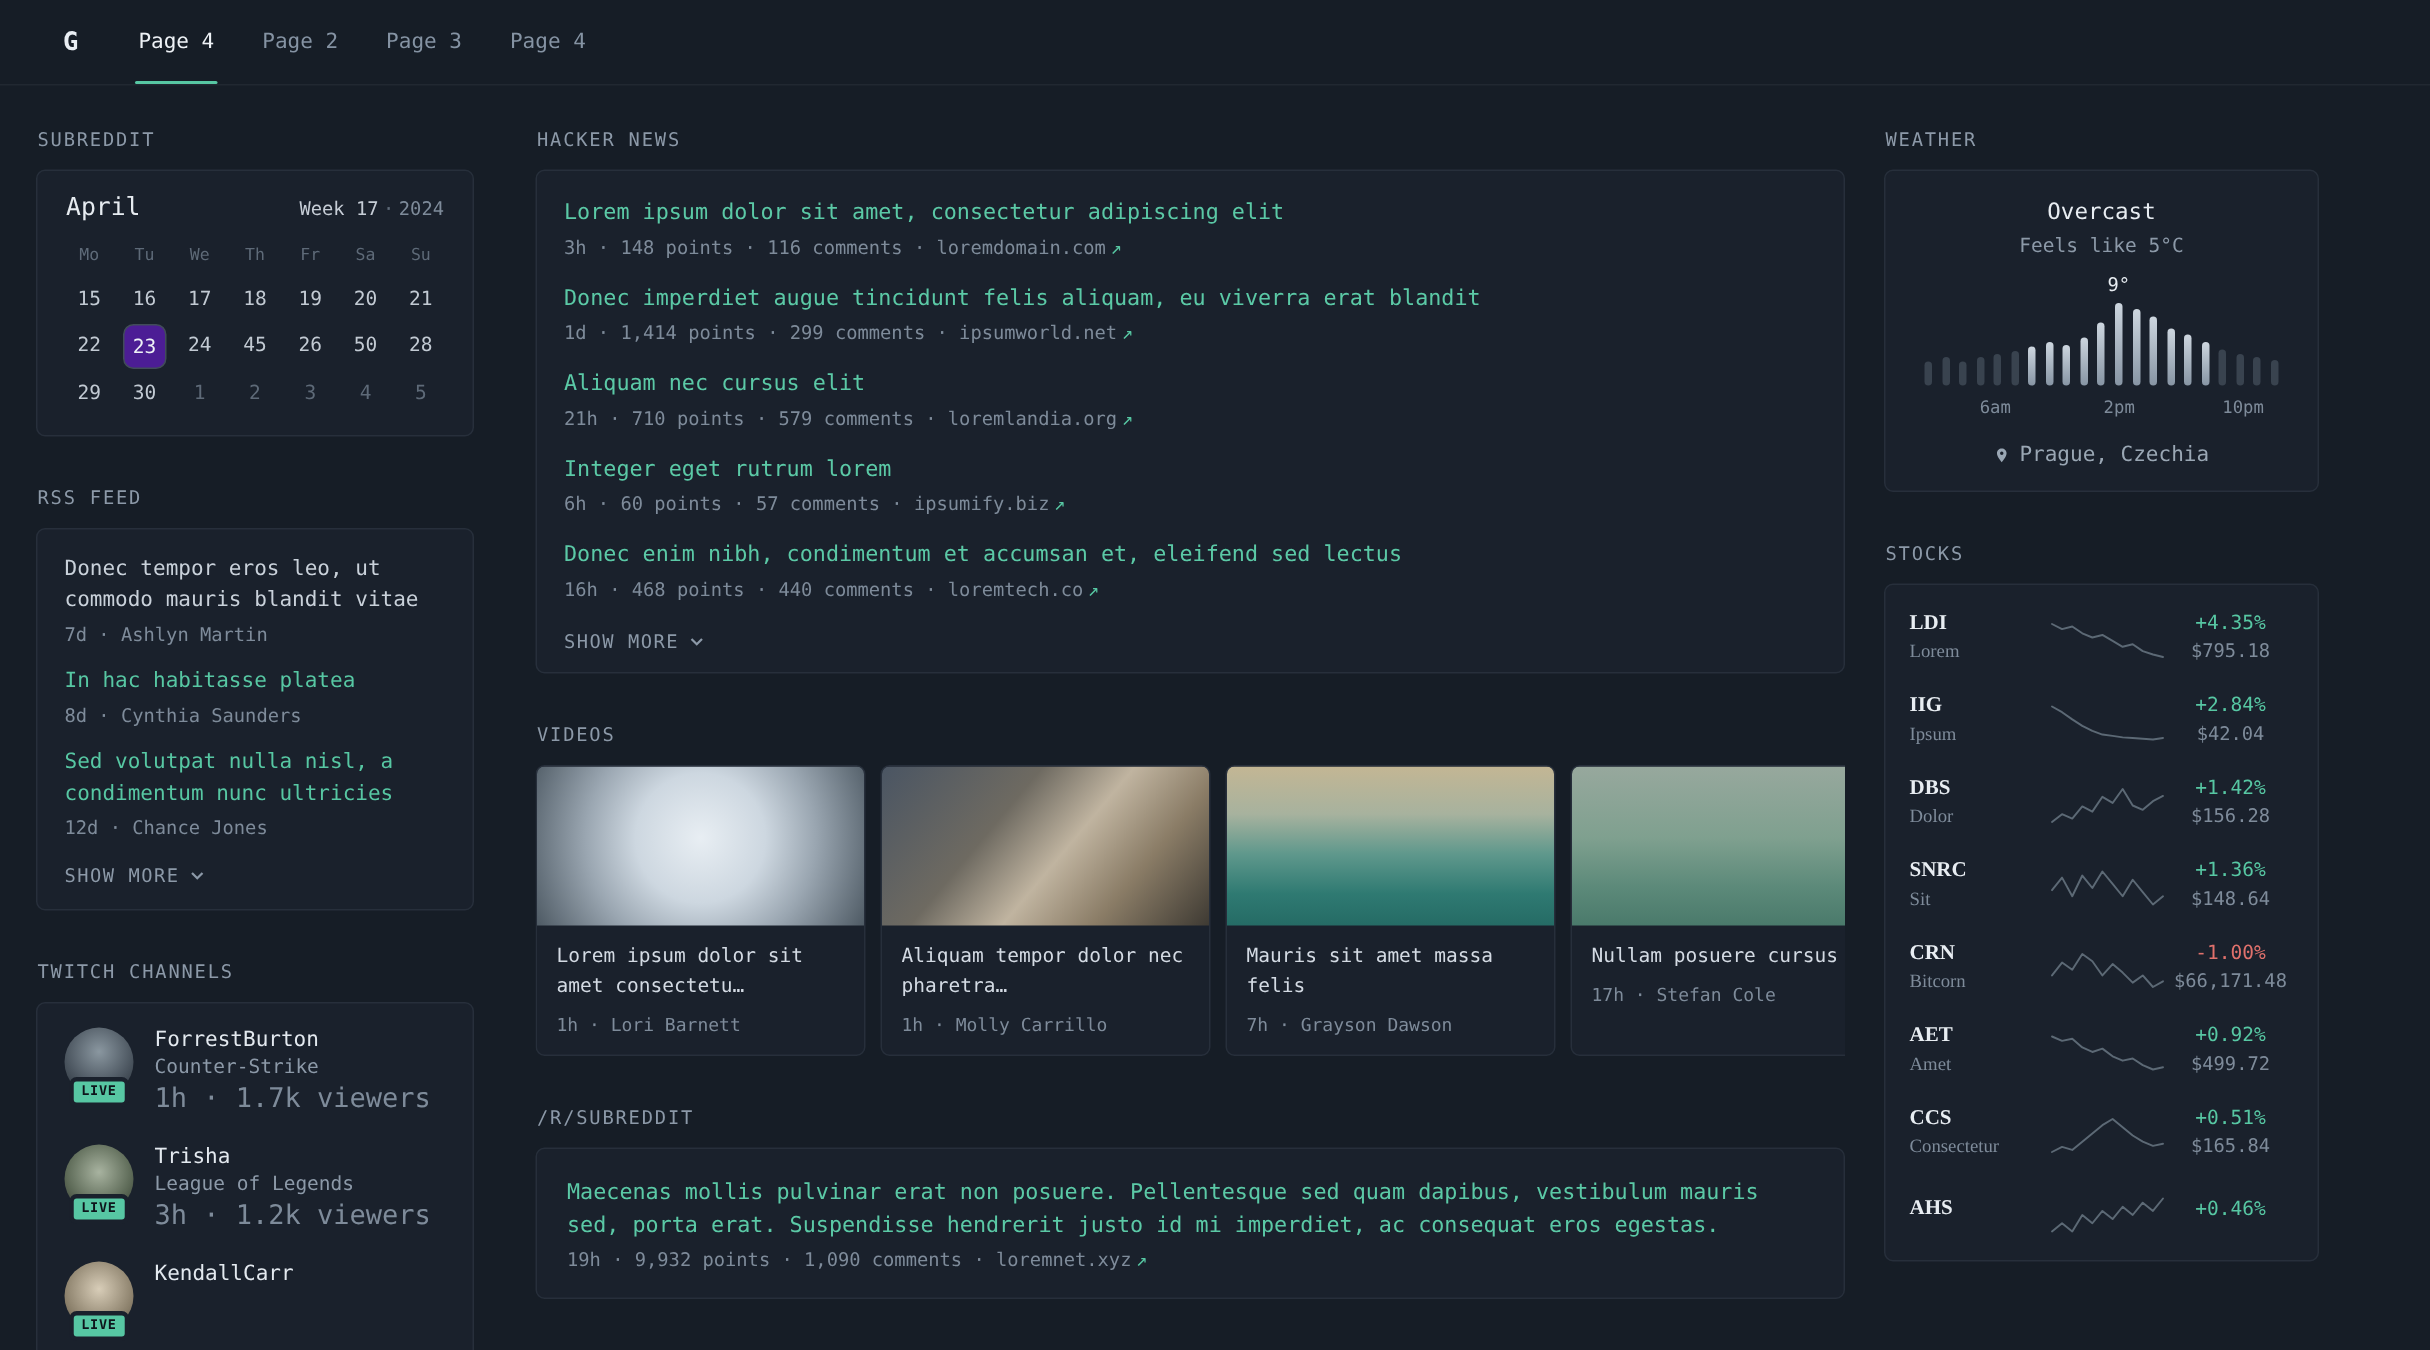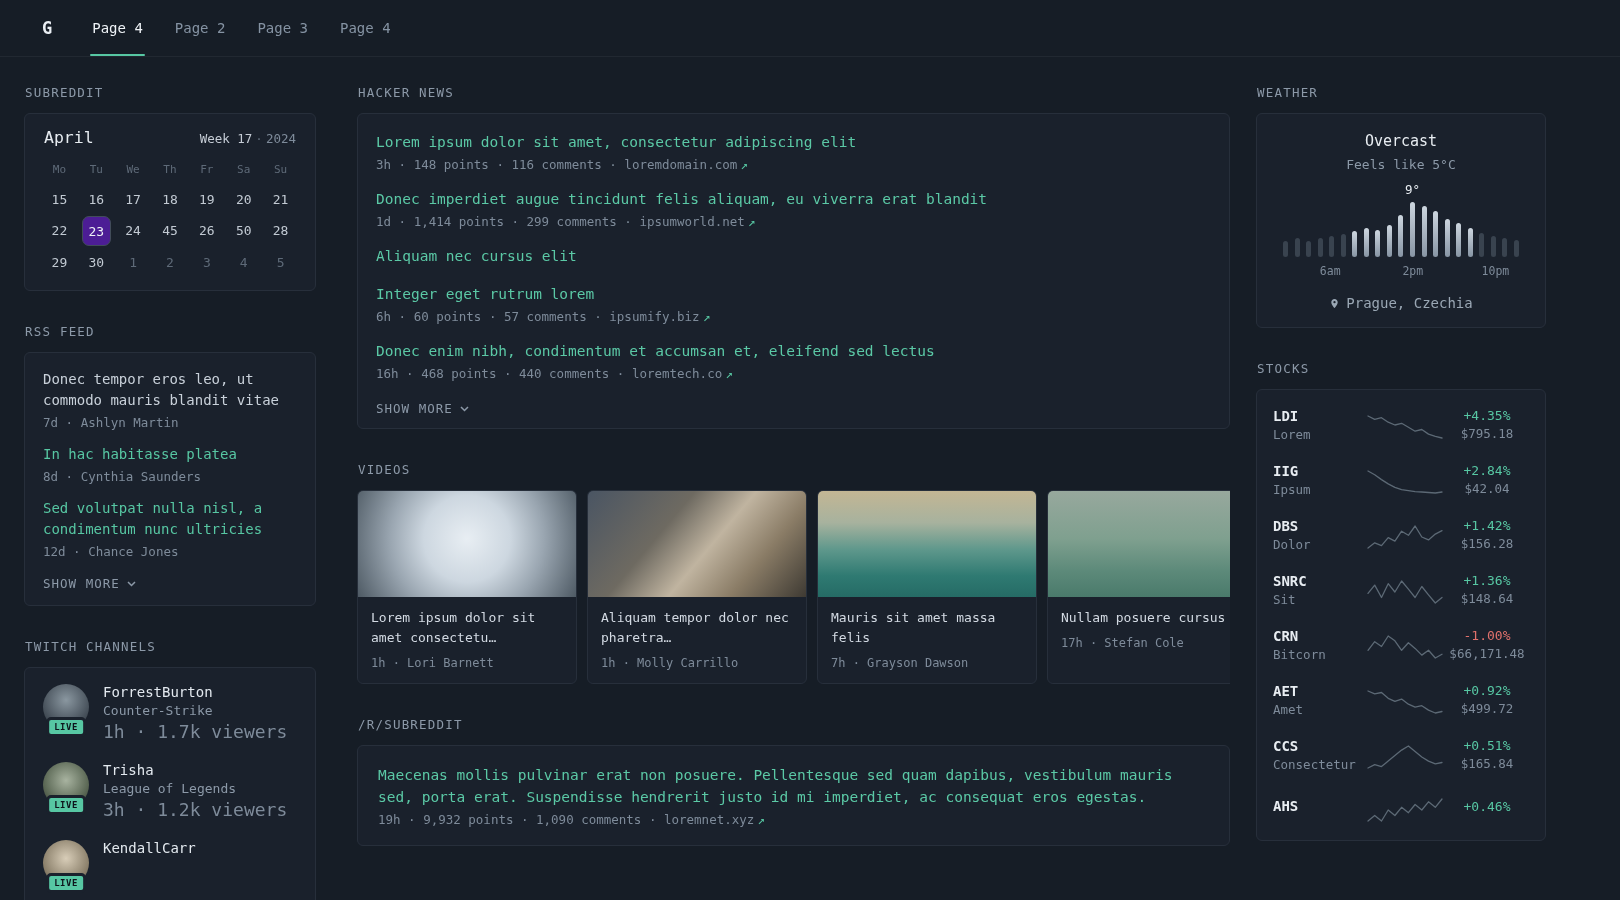--- a/index.html
+++ b/index.html
@@ -136,21 +136,21 @@
   .wx-xlabels span { position: absolute; transform: translateX(-50%); }
   .wx-x0 { left: 20%; } .wx-x1 { left: 55%; } .wx-x2 { left: 90%; }
   .wx-loc {
     margin-top: 16px; font-size: 14px; color: #9aa7b4;
     display: flex; justify-content: center; align-items: center; gap: 6px;
   }
 
   
   .stocks-card { padding: 7px 16px; }
   .stock-row { display: flex; align-items: center; padding: 10.5px 0; cursor: pointer; }
-  .stock-left { width: 94px; flex: none; }
+  .stock-left { width: 94px; flex: none; font-family: Liberation Serif, serif; }
   .stock-sym { font-size: 14px; font-weight: bold; color: #e8edf2; }
   .stock-name { font-size: 12.5px; color: #7e8b9a; margin-top: 3px; white-space: nowrap; overflow: hidden; }
   .stock-spark { flex: 1; display: flex; justify-content: center; }
   .stock-right { width: 88px; flex: none; text-align: center; }
   .stock-change { font-size: 13px; }
   .stock-change.up { color: #57c7a3; }
   .stock-change.down { color: #e0716c; }
   .stock-price { font-size: 12.5px; color: #7e8b9a; margin-top: 3px; white-space: nowrap; }
 </style>
 </head>
@@ -289,20 +289,24 @@
         </div>
         <div class="hn-item">
           <a class="hn-title">Donec imperdiet augue tincidunt felis aliquam, eu viverra erat blandit</a>
           <div class="item-meta">
             <span>1d · 1,414 points · 299 comments ·</span>
             <a class="hn-domain">ipsumworld.net</a><span class="arrow">↗</span>
           </div>
         </div>
         <div class="hn-item">
           <a class="hn-title">Aliquam nec cursus elit</a>
+          <div class="item-meta">
+            <span>21h · 710 points · 579 comments ·</span>
+            <a class="hn-domain">loremlandia.org</a><span class="arrow">↗</span>
+          </div>
         </div>
         <div class="hn-item">
           <a class="hn-title">Integer eget rutrum lorem</a>
           <div class="item-meta">
             <span>6h · 60 points · 57 comments ·</span>
             <a class="hn-domain">ipsumify.biz</a><span class="arrow">↗</span>
           </div>
         </div>
         <div class="hn-item">
           <a class="hn-title">Donec enim nibh, condimentum et accumsan et, eleifend sed lectus</a>

